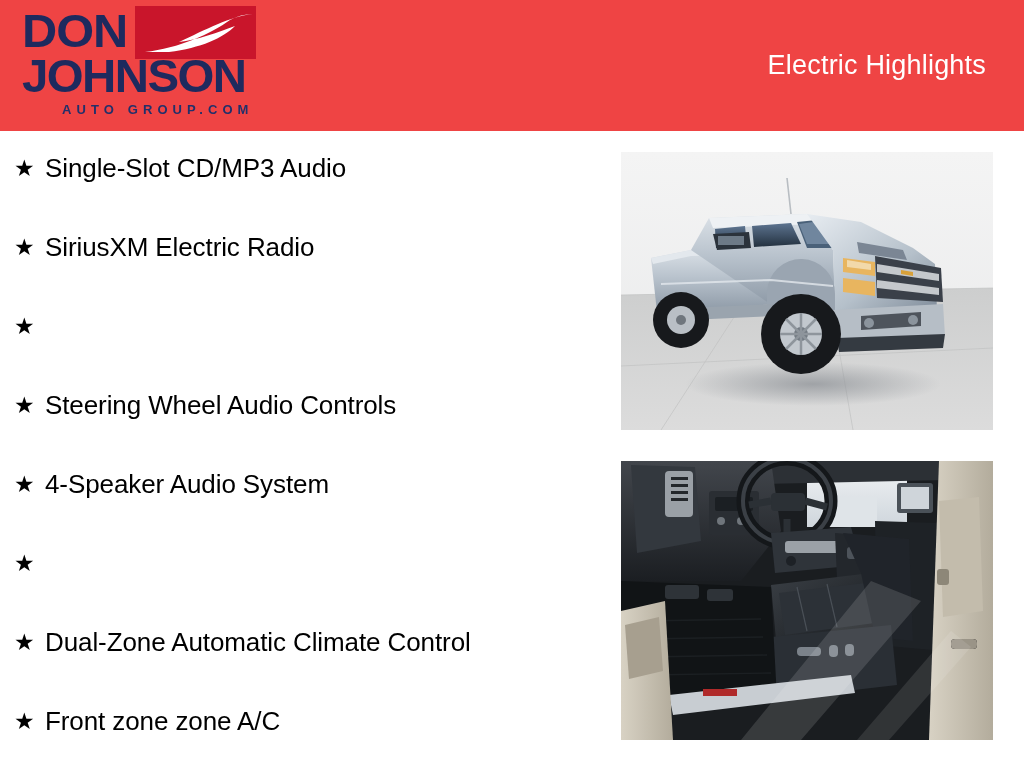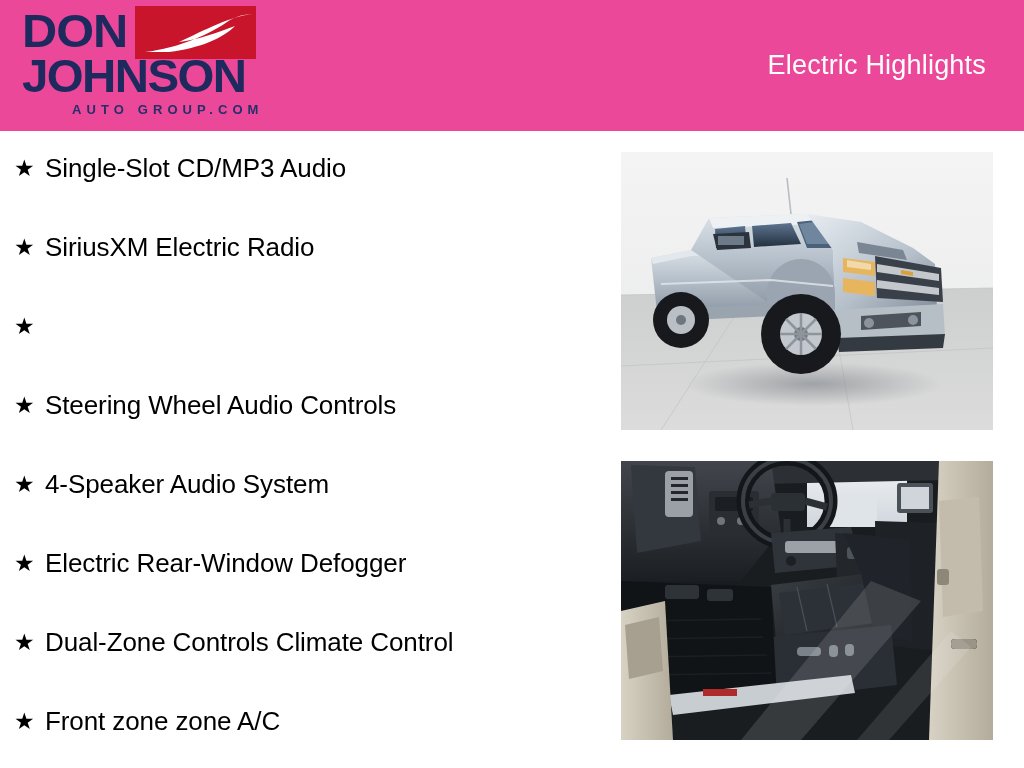--- a/index.html
+++ b/index.html
@@ -14,21 +14,21 @@
     font-family: "Liberation Sans", sans-serif;
     position: relative;
   }
 
   
   .header {
     position: absolute;
     left: 0; top: 0;
     width: 1024px;
     height: 131px;
-    background: #ec4899;
+    background: #ef4444;
     text-align: center;
   }
   .logo {
     position: absolute;
     left: 22px;
     top: 4px;
     width: 248px;
     height: 124px;
   }
   .logo-don {
@@ -68,21 +68,20 @@
   .logo-tagline {
     position: absolute;
     left: 40px;
     top: 99px;
     font-family: "Liberation Sans", sans-serif;
     font-weight: bold;
     font-size: 13px;
     letter-spacing: 5.1px;
     color: #22306a;
     line-height: 14px;
-    margin-left: 10px;
   }
   .header-title {
     position: absolute;
     right: 38px;
     top: 50px;
     font-size: 27px;
     color: #ffffff;
     letter-spacing: 0.2px;
     white-space: nowrap;
   }
@@ -179,26 +178,25 @@
     <span class="feature-label">Steering Wheel Audio Controls</span>
   </div>
 
   <div class="feature-row" style="top:336px;">
     <span class="feature-star">★</span>
     <span class="feature-label">4-Speaker Audio System</span>
   </div>
 
   <div class="feature-row" style="top:415px;">
     <span class="feature-star">★</span>
-    <span class="feature-label">Electric Rear-Window Defogger</span>
   </div>
 
   <div class="feature-row" style="top:494px;">
     <span class="feature-star">★</span>
-    <span class="feature-label">Dual-Zone Controls Climate Control</span>
+    <span class="feature-label">Dual-Zone Automatic Climate Control</span>
   </div>
 
   <div class="feature-row" style="top:573px;">
     <span class="feature-star">★</span>
     <span class="feature-label">Front zone zone A/C</span>
   </div>
 
 </div>
 
 <div class="photo photo-exterior">

